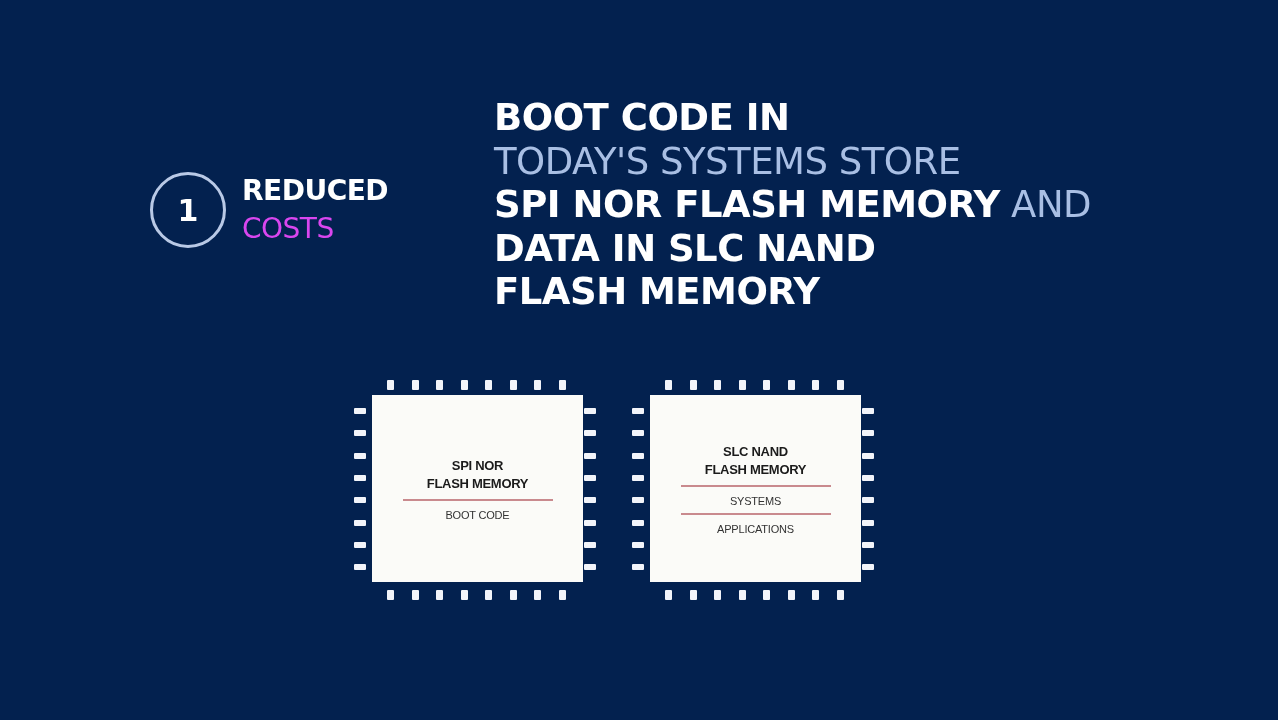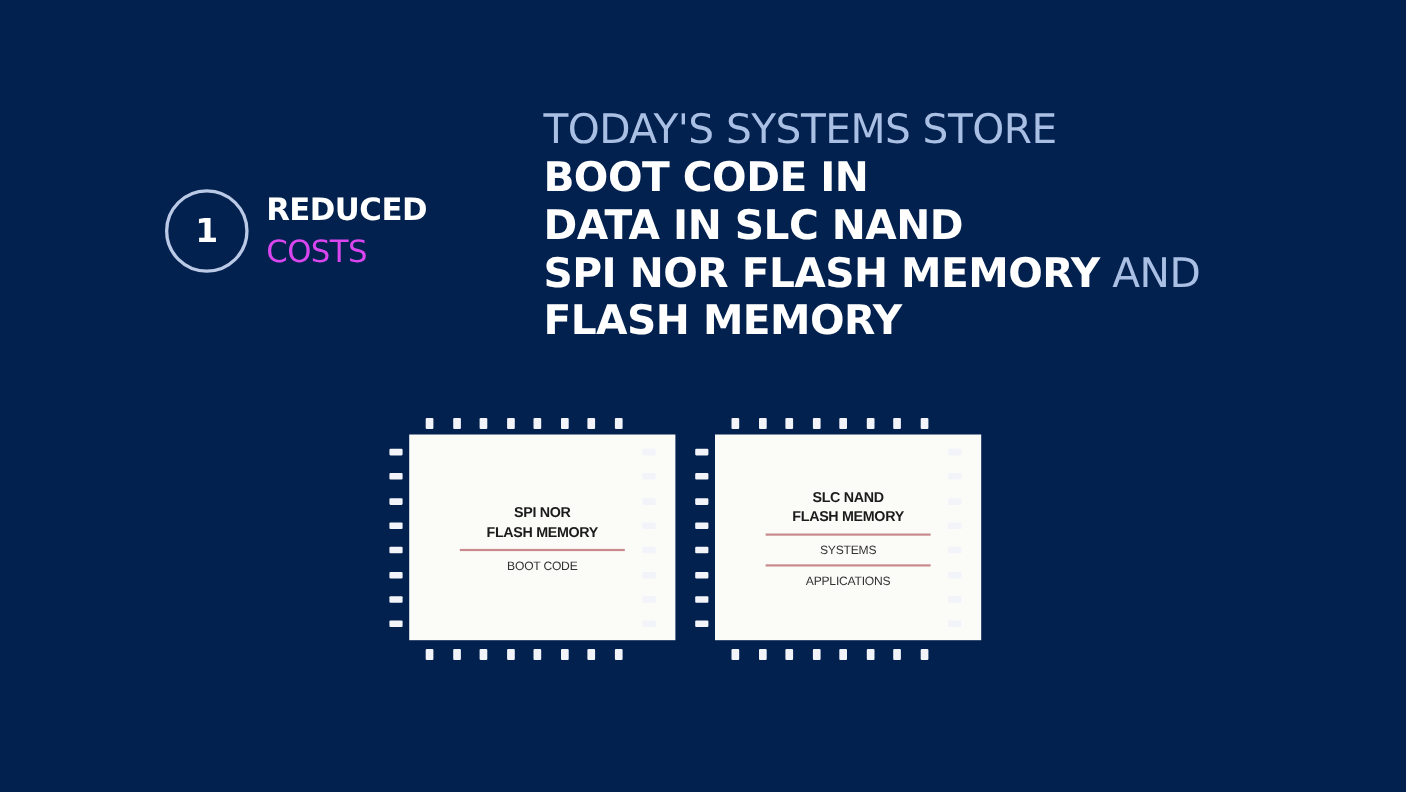--- a/index.html
+++ b/index.html
@@ -27,21 +27,21 @@
     font-size:37px; line-height:43.5px; letter-spacing:-0.5px;
   }
   .headline .line { display:block; white-space:nowrap; }
   .headline .light { color:#a9bfe4; font-weight:normal; }
   .headline .strong { color:#ffffff; font-weight:bold; }
 
   .chip {
     position:absolute; width:250px; height:230px;
   }
   .chip-body {
-    position:absolute; left:22px; top:20px; width:242px; height:187px;
+    position:absolute; left:22px; top:20px; width:211px; height:187px;
     background:#fbfbf8;
     display:flex; flex-direction:column; align-items:center; justify-content:center;
     padding-top:0;
   }
   .chip-title {
     font-family:"Liberation Sans", sans-serif;
     font-weight:bold; font-size:13px; line-height:18px; color:#1b1b1b;
     text-align:center; letter-spacing:-0.3px;
   }
   .chip-rule { width:150px; height:2px; background:#c98a8e; margin:6px 0 8px 0; }
@@ -58,24 +58,24 @@
 
 <div class="badge">
   <span>1</span>
 </div>
 <div class="badge-label">
   <span class="strong">REDUCED</span>
   <span class="light">COSTS</span>
 </div>
 
 <div class="headline">
+  <span class="line strong">BOOT CODE IN</span>
   <span class="line light">TODAY'S SYSTEMS STORE</span>
-  <span class="line strong">BOOT CODE IN</span>
+  <span class="line"><span class="strong">SPI NOR FLASH MEMORY</span><span class="light"> AND</span></span>
   <span class="line strong">DATA IN SLC NAND</span>
-  <span class="line"><span class="strong">SPI NOR FLASH MEMORY</span><span class="light"> AND</span></span>
   <span class="line strong">FLASH MEMORY</span>
 </div>
 
 <div class="chip" id="chip0" style="left:350px; top:375px;">
   <div class="chip-body">
     <div class="chip-title">
       <div>SPI NOR</div>
       <div>FLASH MEMORY</div>
     </div>
     <div class="chip-rule"></div>

